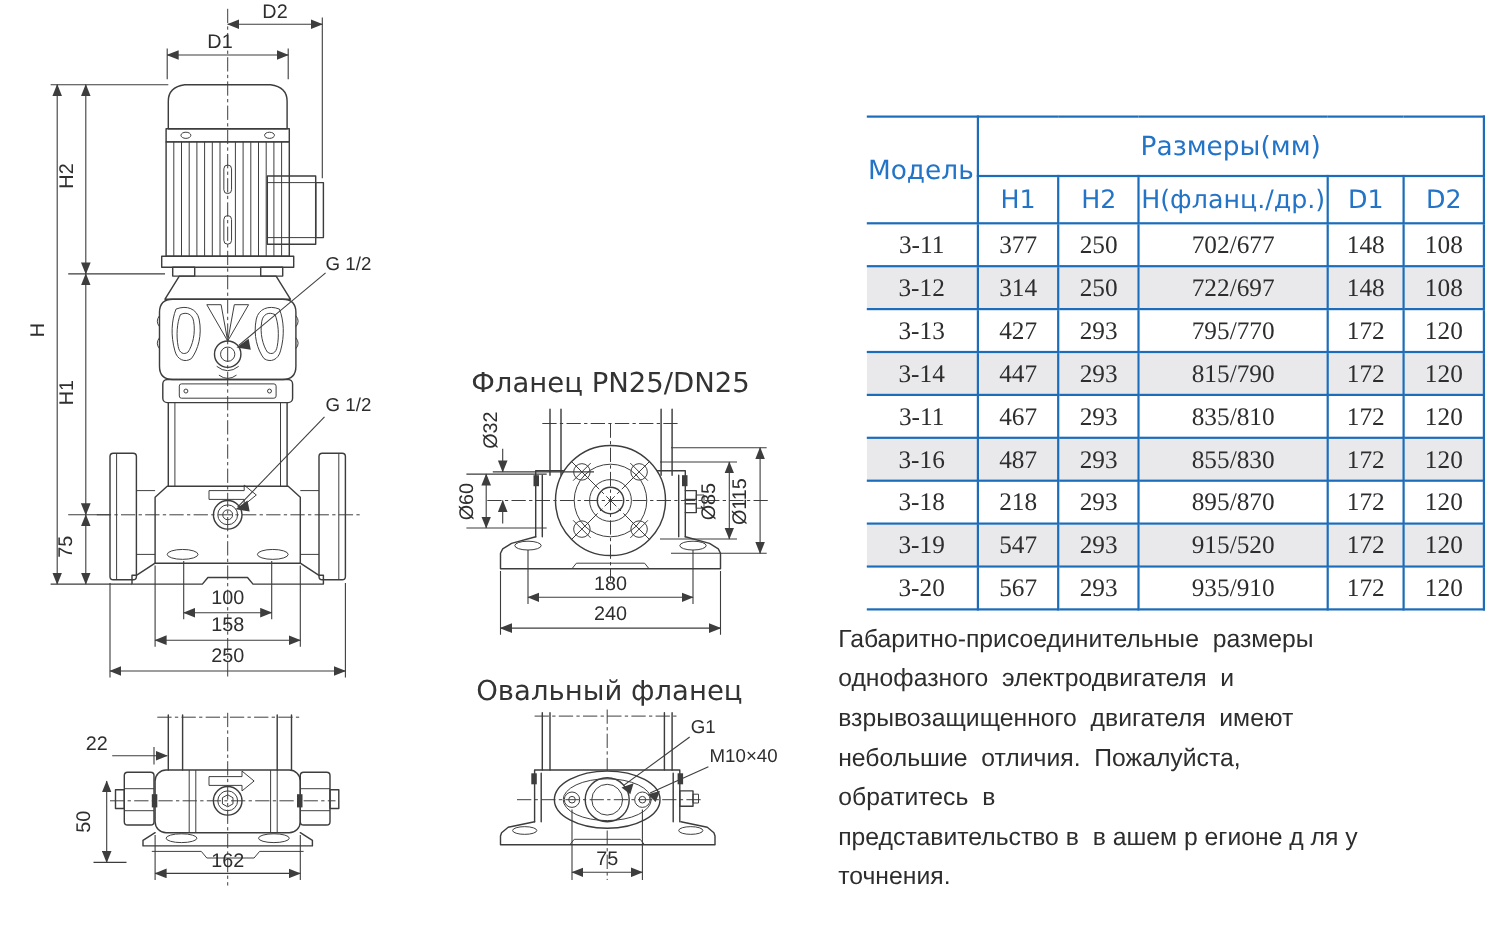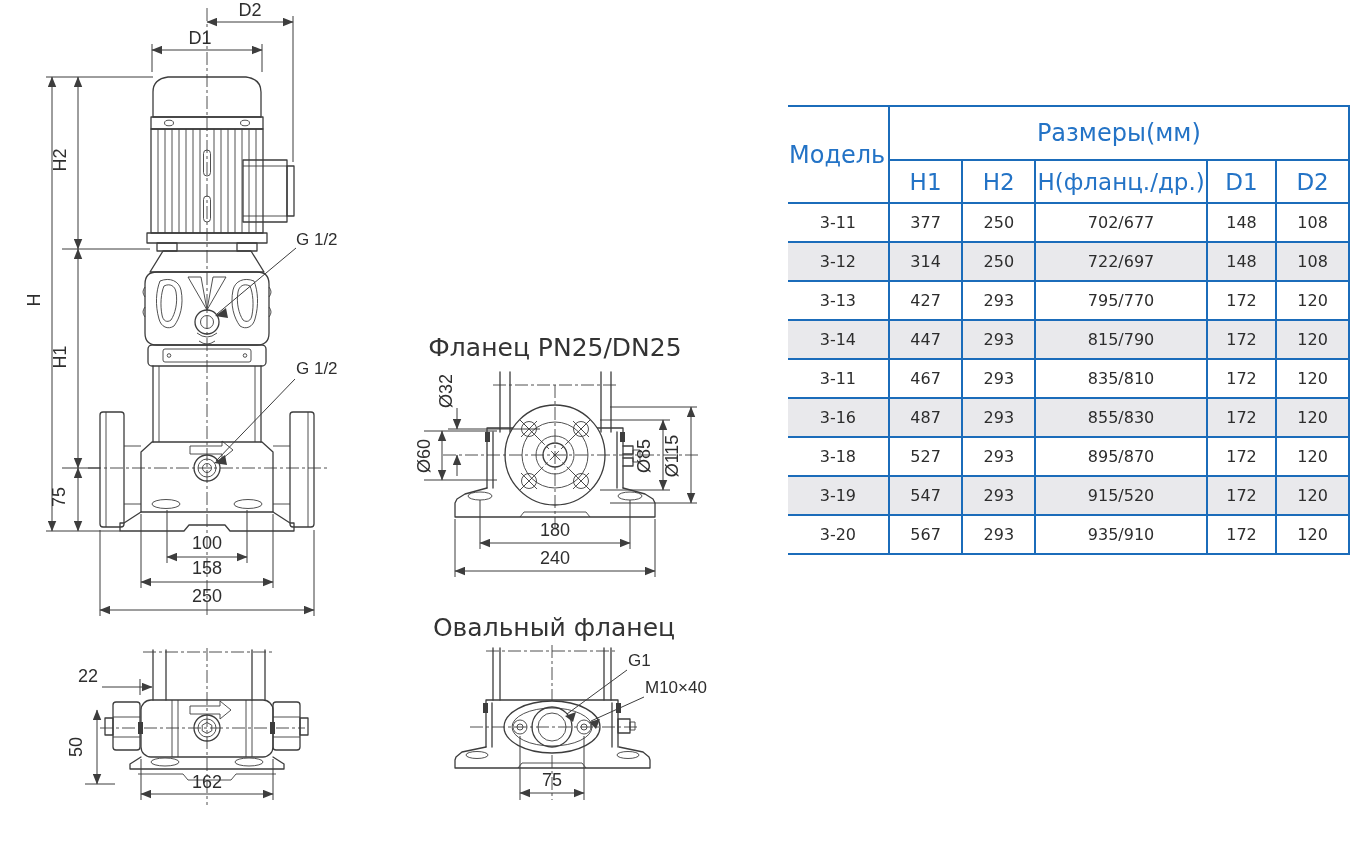--- a/index.html
+++ b/index.html
@@ -13,21 +13,21 @@
   .canvas{position:relative;width:1350px;height:845px;background:#ffffff;overflow:hidden;
           font-family:"DejaVu Sans",sans-serif;}
   .drawing-svg{position:absolute;left:0;top:0;}
 
   
   .dim-table{position:absolute;left:788px;top:105px;border-collapse:collapse;table-layout:fixed;
              font-family:"DejaVu Sans",sans-serif;}
   .dim-table th,.dim-table td{border:2px solid var(--blue-line);padding:0;text-align:center;
              font-weight:normal;white-space:nowrap;overflow:hidden;}
   .dim-table th{color:var(--blue-text);font-size:23px;}
-  .dim-table td{color:var(--ink);font-size:16px;height:37px;}
+  .dim-table td{color:var(--ink);font-size:23px;height:37px;font-family:Liberation Serif, serif;}
   .dim-table .model-h{border-left:none;text-align:left;padding-left:1px;font-size:24px;}
   .dim-table td:first-child{border-left:none;}
   .dim-table .sizes-h{height:52px;font-size:24px;}
   .dim-table .sub th{height:41px;}
   .dim-table tbody tr:nth-child(even){background:var(--row-alt);}
 
   
   .note{position:absolute;left:762px;top:563px;width:585px;
         font-family:"Liberation Sans",sans-serif;font-size:22.5px;line-height:36px;
         color:var(--ink);white-space:pre-wrap;}
@@ -370,21 +370,21 @@
         <tr>
           <td>3-16</td>
           <td>487</td>
           <td>293</td>
           <td>855/830</td>
           <td>172</td>
           <td>120</td>
         </tr>
         <tr>
           <td>3-18</td>
-          <td>527</td>
+          <td>218</td>
           <td>293</td>
           <td>895/870</td>
           <td>172</td>
           <td>120</td>
         </tr>
         <tr>
           <td>3-19</td>
           <td>547</td>
           <td>293</td>
           <td>915/520</td>
@@ -395,14 +395,21 @@
           <td>3-20</td>
           <td>567</td>
           <td>293</td>
           <td>935/910</td>
           <td>172</td>
           <td>120</td>
         </tr>
       </tbody>
   </table>
 
+  <div class="note">Габаритно-присоединительные  размеры
+однофазного  электродвигателя  и
+взрывозащищенного  двигателя  имеют
+небольшие  отличия.  Пожалуйста,
+обратитесь  в
+представительство в  в ашем р егионе д ля у
+точнения.</div>
 
 </div>
 
 </body></html>

